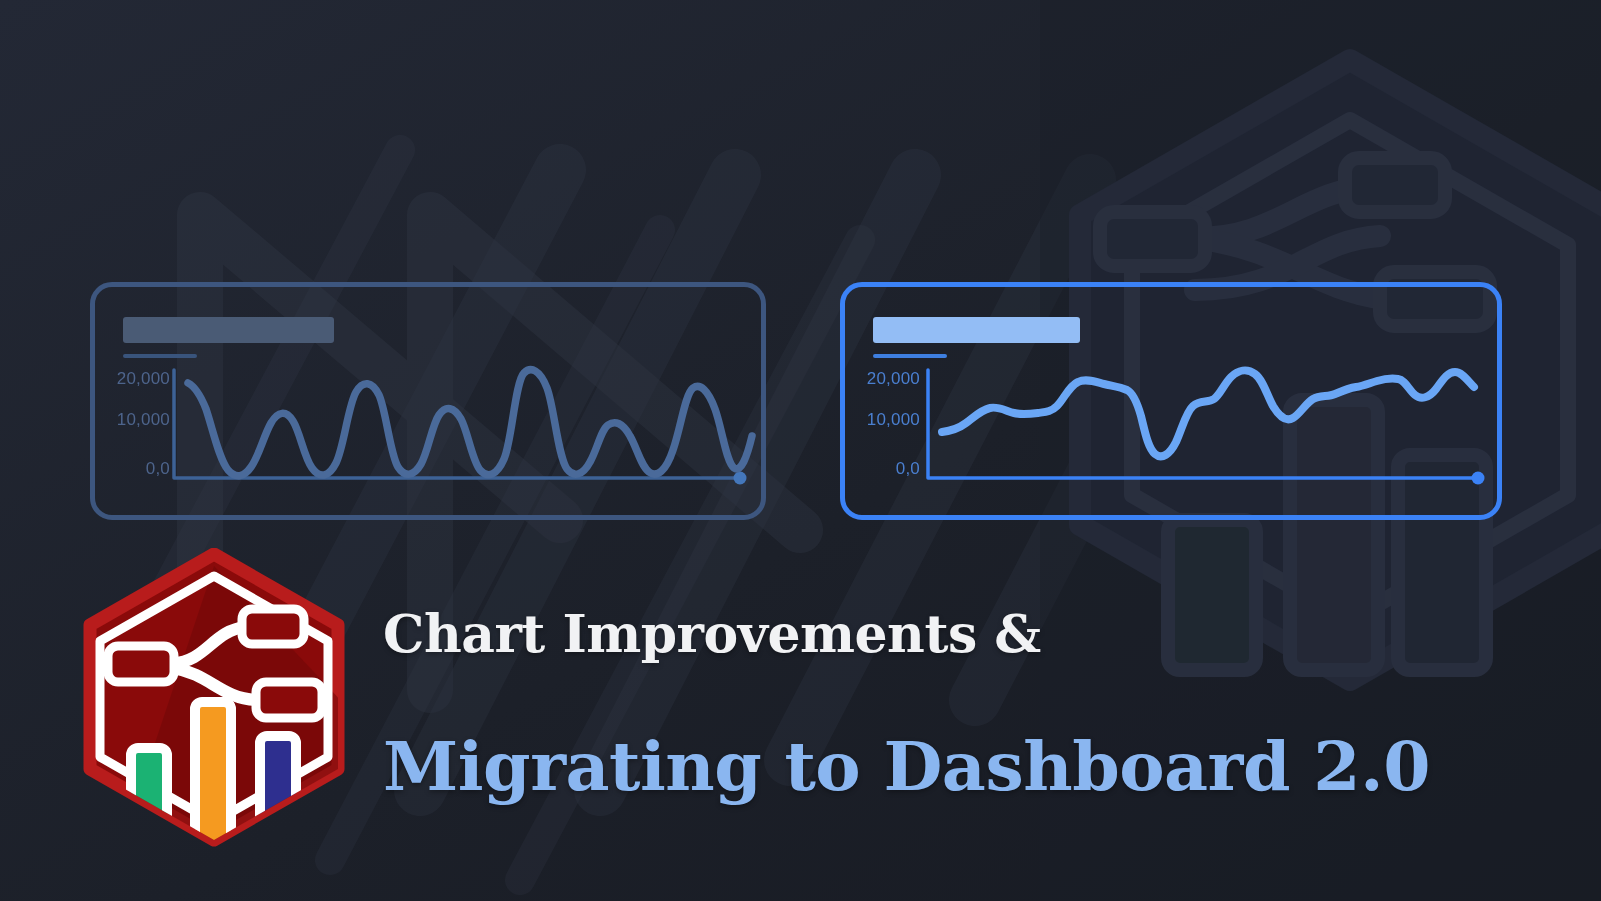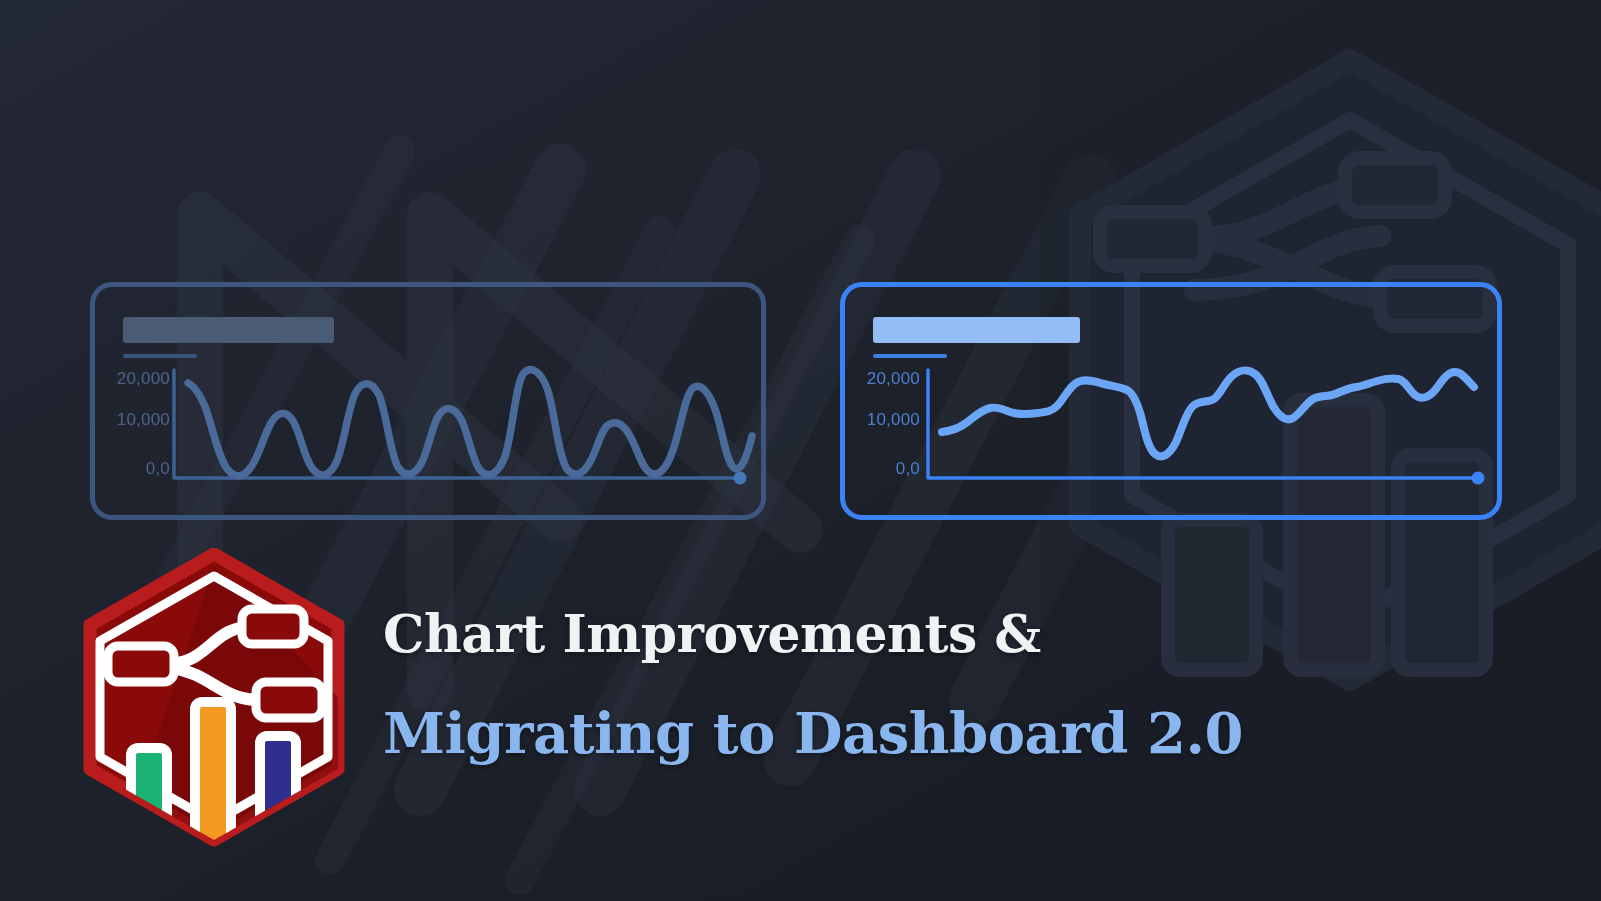--- a/index.html
+++ b/index.html
@@ -64,21 +64,21 @@
     position:absolute;
     left:383px;
     font-family:"DejaVu Serif", "Liberation Serif", serif;
     font-weight:bold;
     letter-spacing:-0.5px;
     white-space:nowrap;
     line-height:1;
   }
   #headline-1 { top:608px; font-size:52px; color:#f1f2f4;
                 text-shadow:0 2px 5px rgba(0,0,0,.35); }
-  #headline-2 { top:705px; font-size:56px; color:#8ab6f0;
+  #headline-2 { top:732px; font-size:68px; color:#8ab6f0;
                 text-shadow:0 2px 5px rgba(0,0,0,.35); }
 </style>
 </head>
 <body>
 
 <div id="stage">
 
   <svg class="full" viewBox="0 0 1601 901">
     <defs>
       <linearGradient id="bgGrad" x1="0" y1="0" x2="1" y2="1">

